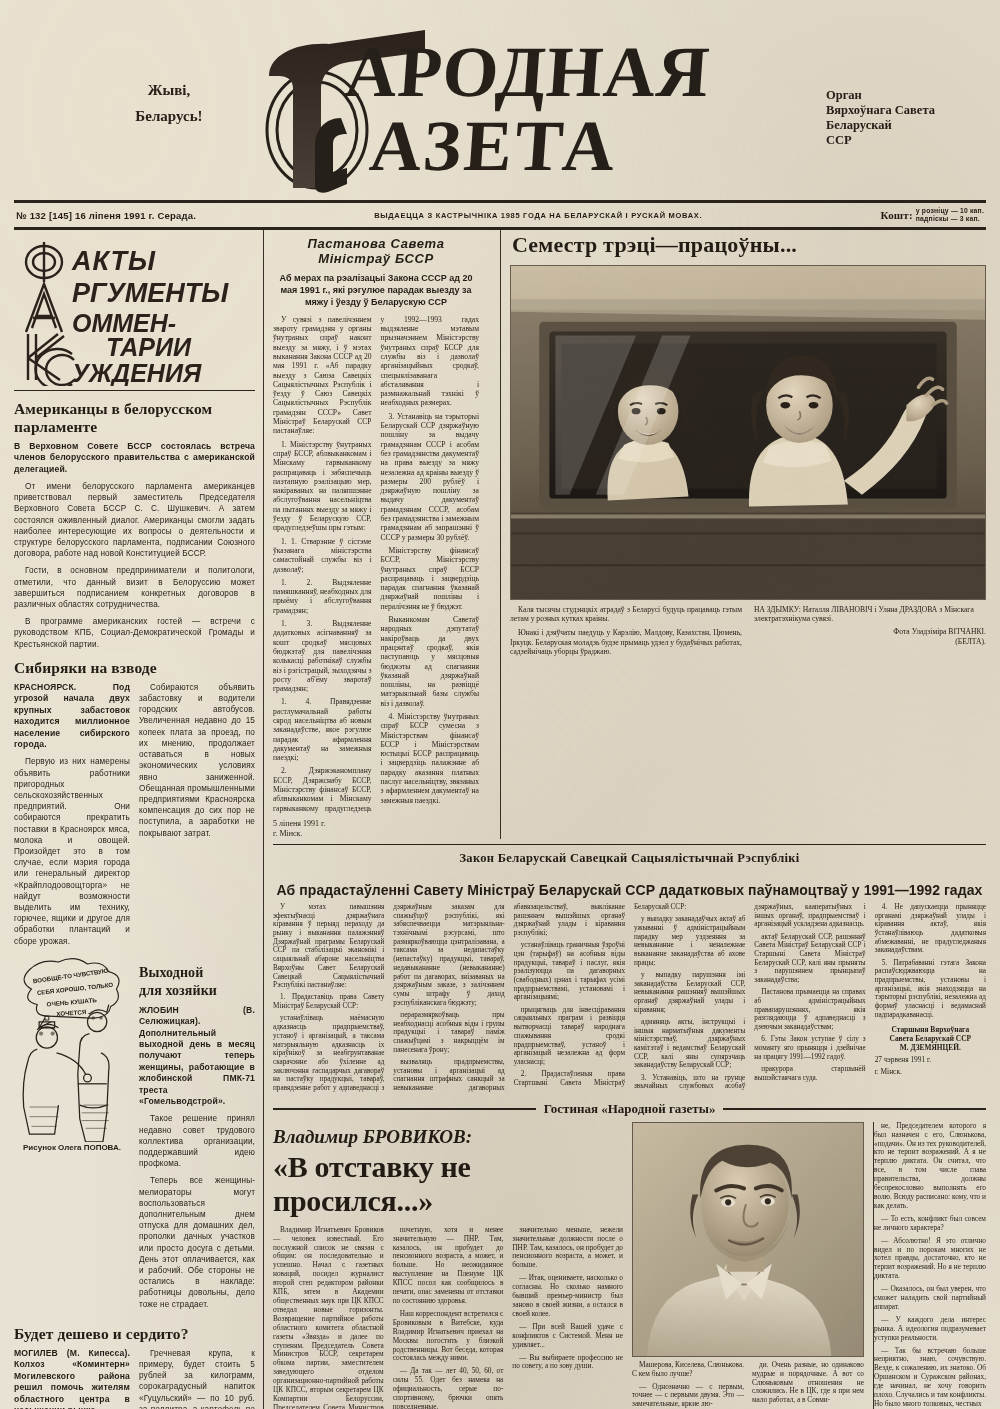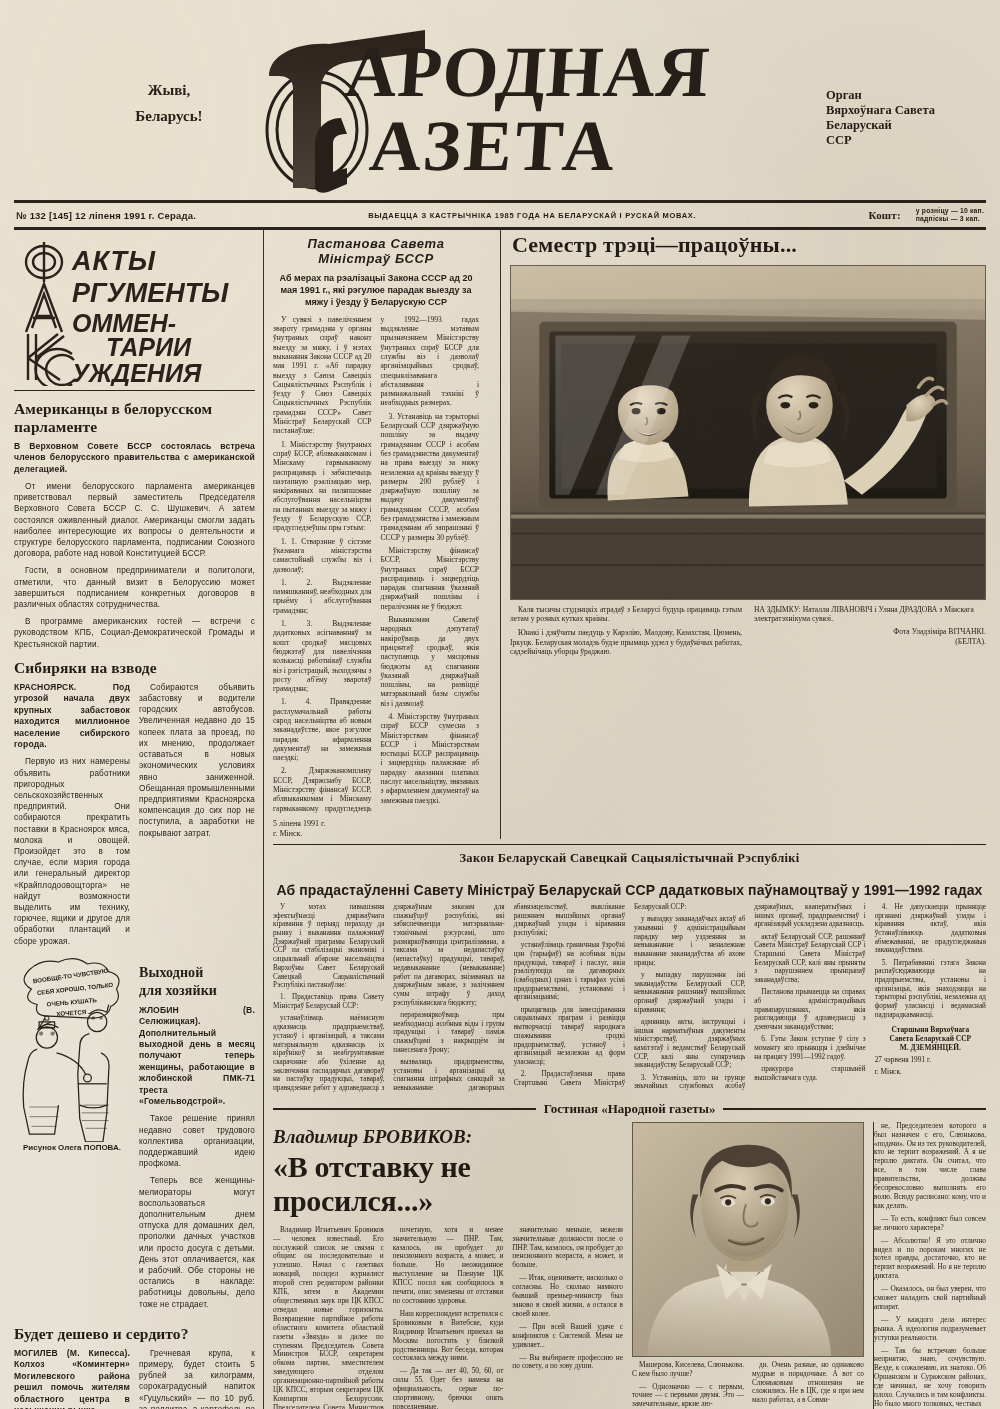--- a/index.html
+++ b/index.html
@@ -40,21 +40,21 @@
   }
   .rule-heavy{border-top:3px solid #2b241c;}
   .rule-thin{border-top:1px solid #2b241c;}
   .dateline{
     display:flex;align-items:center;justify-content:space-between;
     padding:4px 2px 3px 2px;font-size:9.5px;font-weight:bold;letter-spacing:.2px;
     font-family:"Liberation Sans",sans-serif;
   }
   .dateline .issue{font-size:9.5px;}
   .dateline .mid{font-size:7.5px;letter-spacing:.7px;}
-  .dateline .kosht{font-size:9px;display:flex;align-items:center;gap:15px;}
+  .dateline .kosht{font-size:9px;display:flex;align-items:center;gap:3px;}
   .kosht-label{font-size:11px;font-family:"Liberation Serif",serif;}
   .kosht-lines{font-size:6.8px;line-height:8.4px;text-align:left;}
 
   
   .body-wrap{position:relative;}
   .cols{display:flex;}
   .col-left{width:250px;flex:0 0 250px;padding-right:8px;box-sizing:border-box;
             border-right:1px solid #3a322a;}
   .col-rest{flex:1;padding-left:9px;box-sizing:border-box;}
 
@@ -204,21 +204,21 @@
     <div class="organ">
       <div>Орган</div>
       <div>Вярхоўнага Савета</div>
       <div>Беларускай</div>
       <div>ССР</div>
     </div>
   </div>
 
   <div class="rule-heavy"></div>
   <div class="dateline">
-    <div class="issue">№ 132 [145] 12 ліпеня 1991 г. Серада.</div>
+    <div class="issue">№ 132 [145] 16 ліпеня 1991 г. Серада.</div>
     <div class="mid">ВЫДАЕЦЦА З КАСТРЫЧНІКА 1985 ГОДА НА  БЕЛАРУСКАЙ І РУСКАЙ МОВАХ.</div>
     <div class="kosht">
       <span class="kosht-label">Кошт:</span>
       <span class="kosht-lines">
         <span style="display:block">у розніцу — 10 кап.</span>
         <span style="display:block">падпіскы — 3 кап.</span>
       </span>
     </div>
   </div>
   <div class="rule-heavy"></div>

